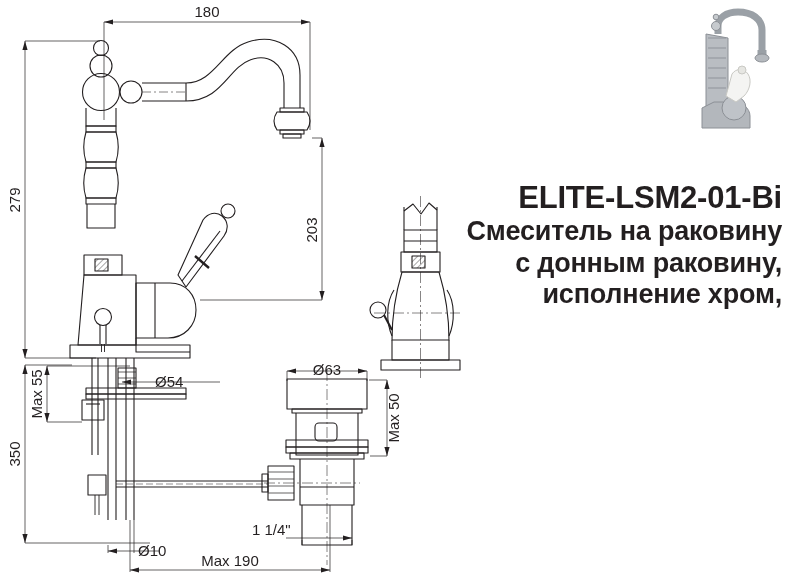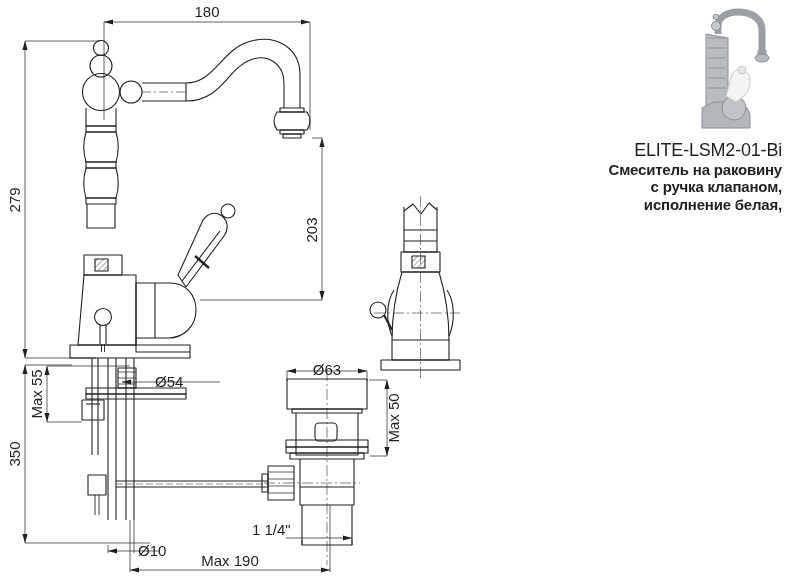--- a/index.html
+++ b/index.html
@@ -28,29 +28,30 @@
     height: 587px;
   }
   .info-block {
     position: absolute;
     right: 18px;
     top: 140px;
     width: 330px;
     text-align: right;
   }
   .product-code {
-    font-size: 18px;
-    font-weight: normal;
+    font-size: 31px;
+    font-weight: bold;
     line-height: 1.16;
     color: #231f20;
     letter-spacing: -0.2px;
     white-space: nowrap;
+    margin-top: 40px;
   }
   .product-desc {
-    font-size: 15px;
+    font-size: 27px;
     font-weight: bold;
     line-height: 1.17;
     color: #231f20;
     letter-spacing: -0.2px;
   }
   .product-desc div { white-space: nowrap; }
   .photo {
     position: absolute;
     left: 676px;
     top: 4px;
@@ -300,18 +301,18 @@
 
       <path d="M60,98 L68,92 C74,86 76,76 72,70 C68,64 60,64 56,70 L50,92 Z" fill="#f4f4f2" stroke="#c9c9c4"></path>
       <circle cx="66" cy="66" r="4" fill="#e6e6e2" stroke="#c9c9c4"></circle>
     </g>
   </svg>
 
   <div class="info-block">
     <div class="product-code">ELITE-LSM2-01-Bi</div>
     <div class="product-desc">
       <div>Смеситель на раковину</div>
-      <div>с ручка клапаном,</div>
-      <div>исполнение белая,</div>
+      <div>с донным раковину,</div>
+      <div>исполнение хром,</div>
     </div>
   </div>
 
 </div>
 
 </body></html>

